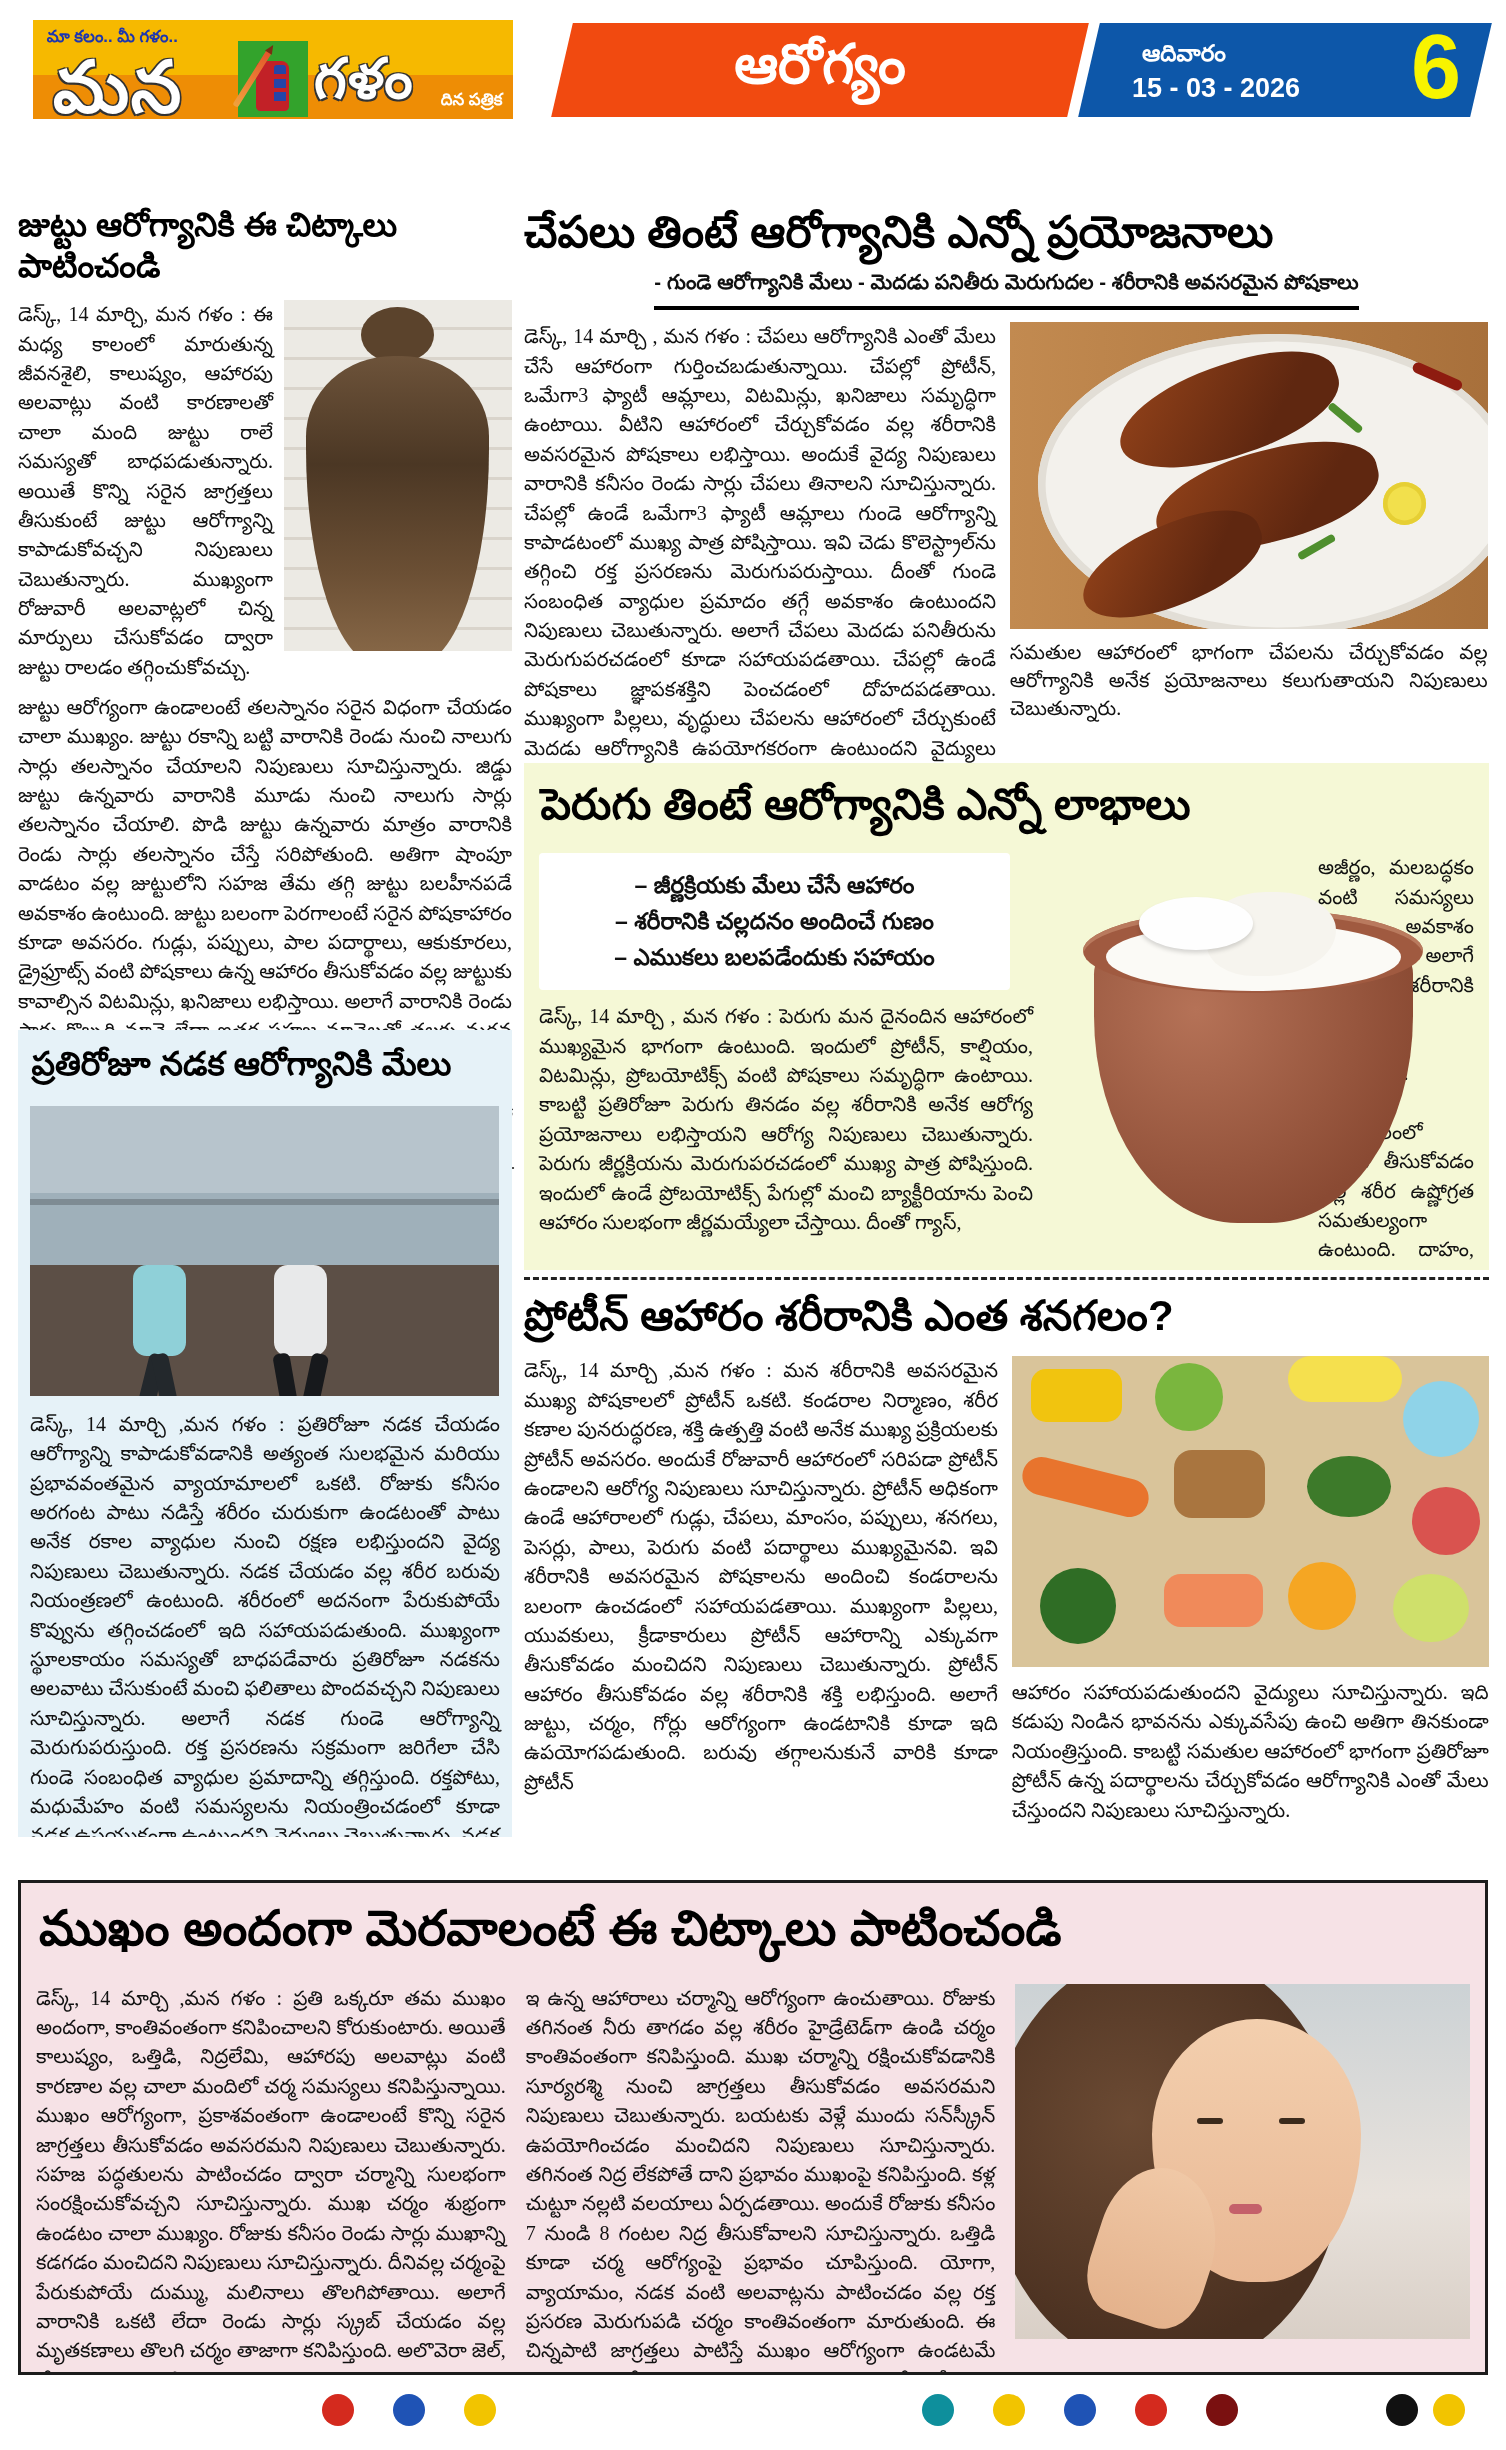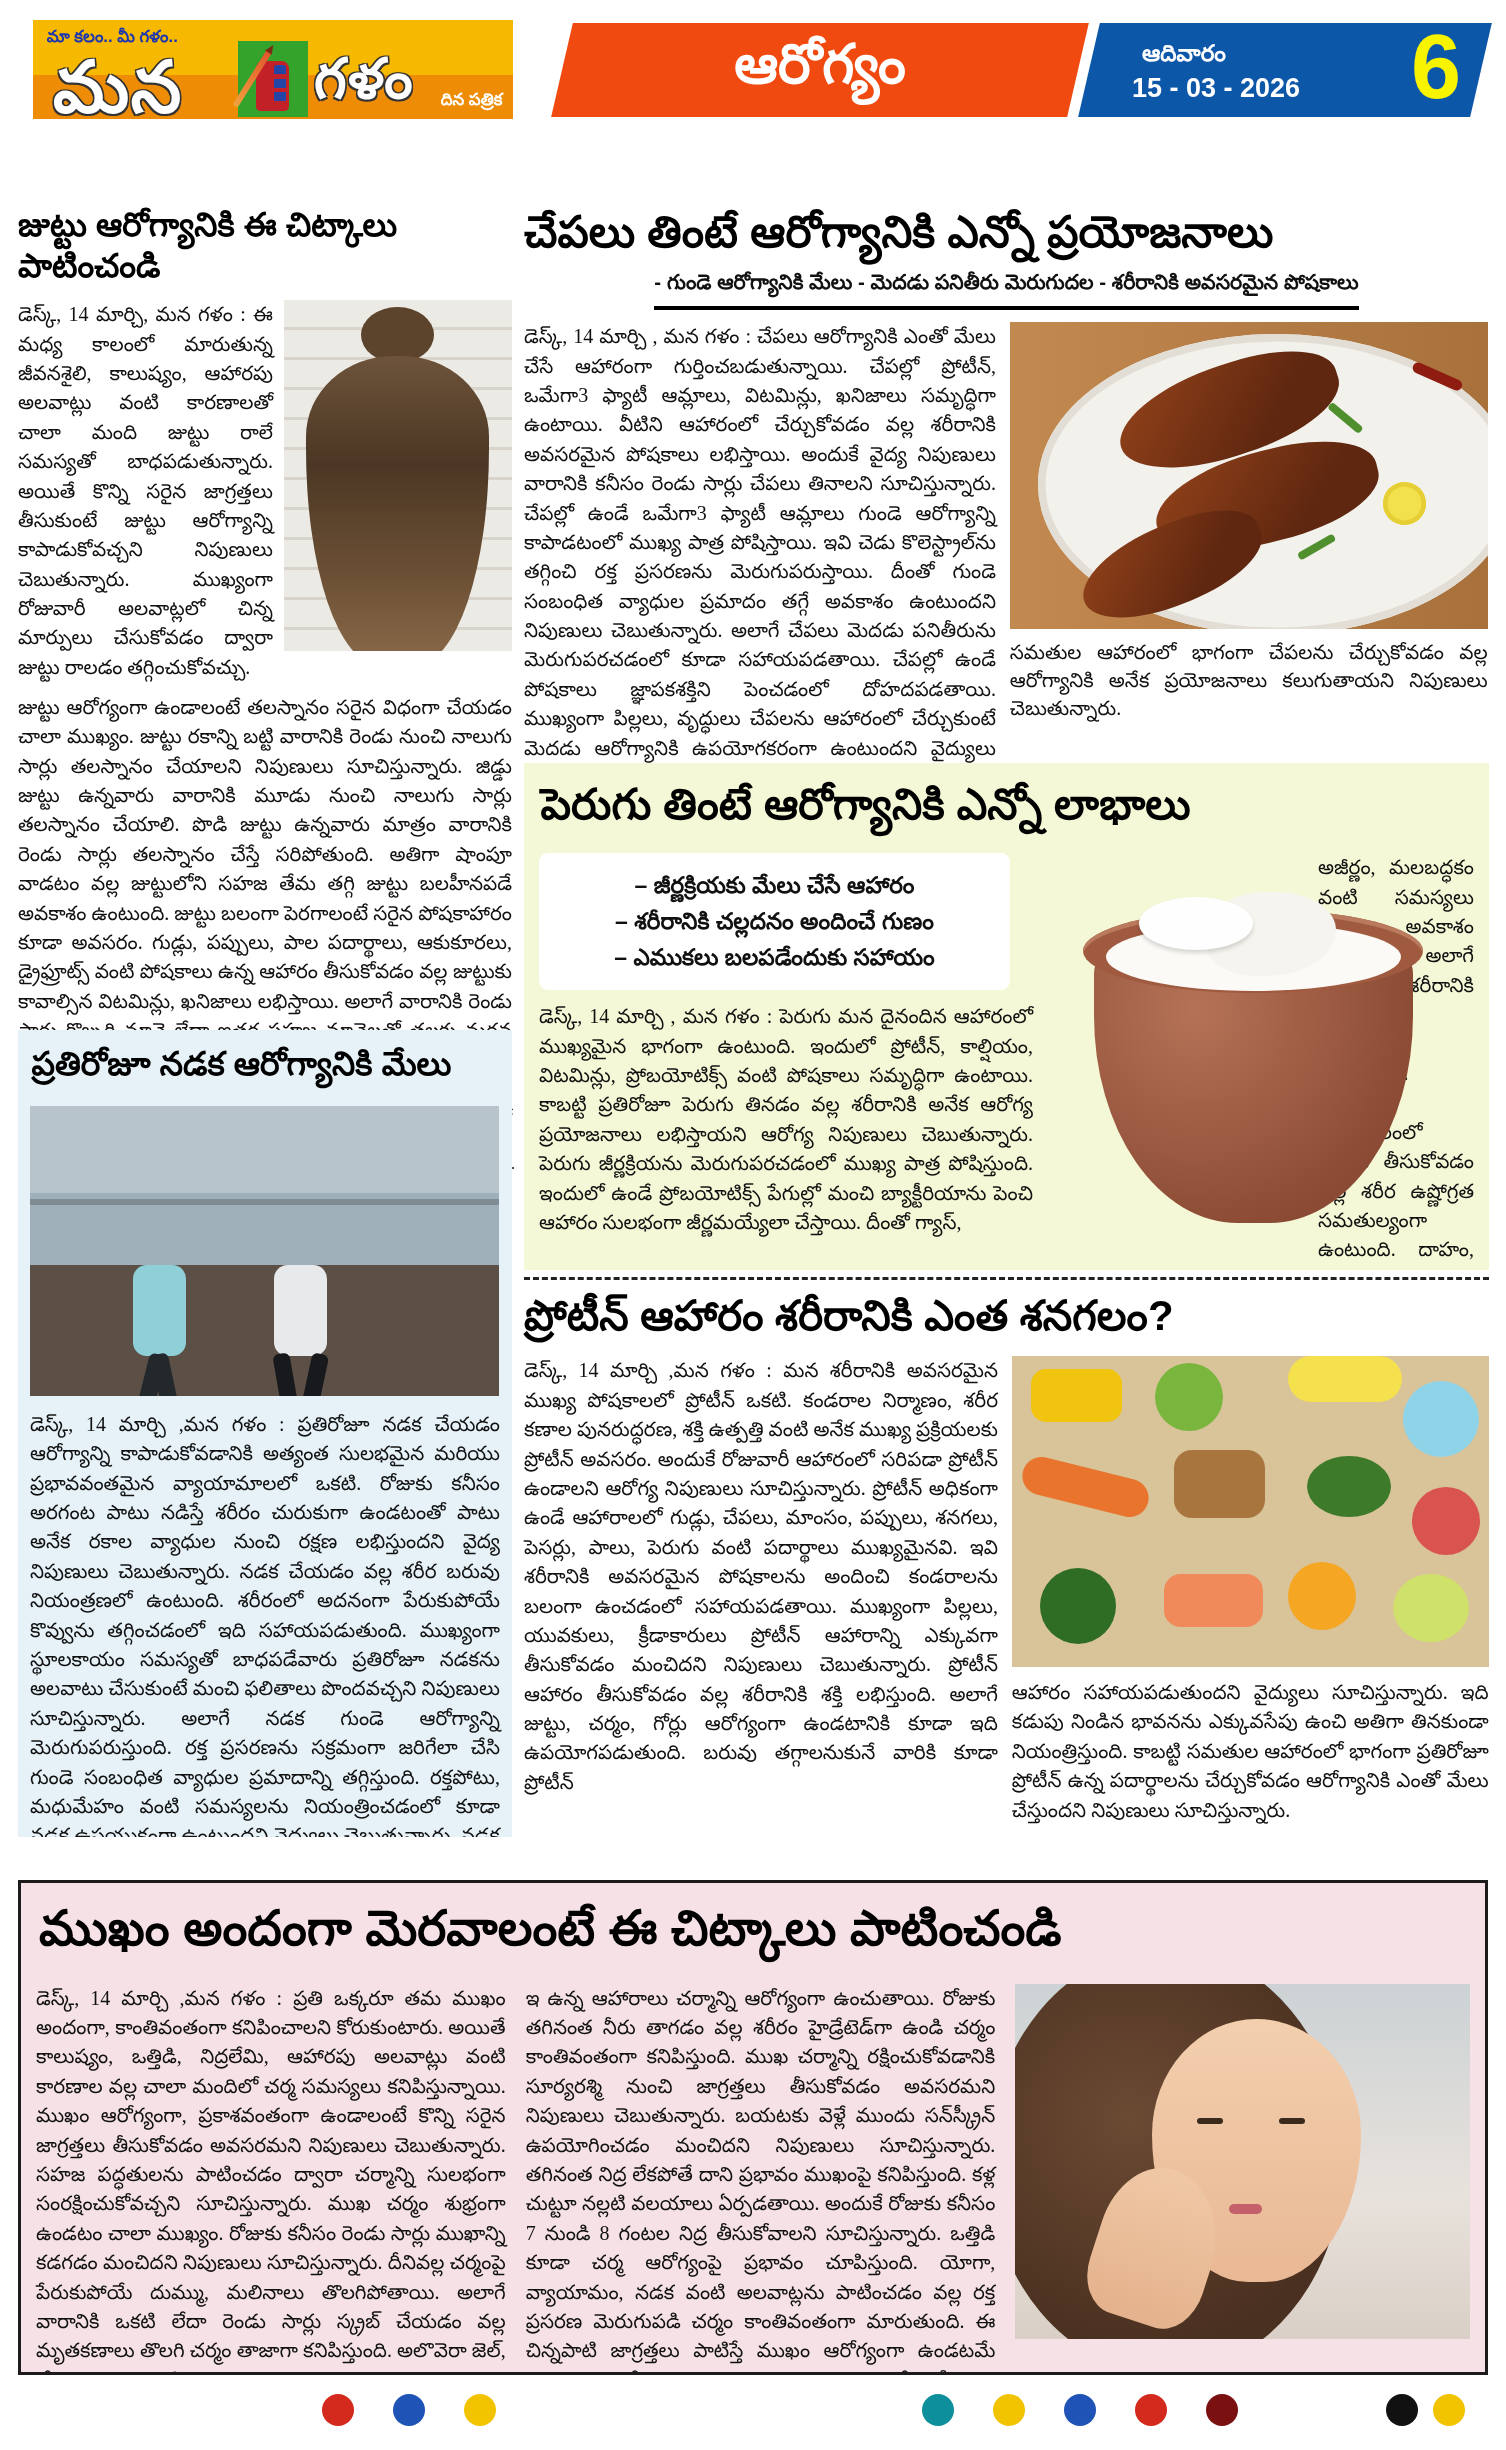--- a/index.html
+++ b/index.html
@@ -97,21 +97,21 @@
       box-shadow:inset 0 0 0 4.6px #e6cf34; }
   .chili { position:absolute; left:84%; top:16%; width:53px; height:10.6px; background:#8e1c10; border-radius:6px; transform:rotate(24deg); }
   .fish-caption { font-size:20px; line-height:1.4; margin-top:9px; text-align:justify; }
 
   
   .yogurt-box { position:absolute; left:524px; top:763px; width:965px; height:507px;
       background:#f5f8d6; padding:12px 15px; overflow:hidden; }
   .yogurt-headline { font-size:43px; margin:4.6px 0 13.7px 1.5px; }
   .yogurt-content { display:flex; gap:15px; }
   .yogurt-left { width:501px; }
-  .yogurt-bullets { background:#fff; border-radius:9px; padding:15px 4px; width:471px; }
+  .yogurt-bullets { background:#fff; border-radius:4px; padding:15px 4px; width:471px; }
   .yogurt-bullets div { font-family:"Liberation Sans",sans-serif; font-weight:bold; font-size:23px;
       line-height:1.55; text-align:center; }
   .yogurt-body { margin-top:12px; width:494px; }
   .yogurt-photo { position:relative; width:410px; height:380px; margin-top:6px; }
   .pot { position:absolute; left:46px; top:68px; width:319px; height:296px;
       background:radial-gradient(circle at 32% 28%,#b57257,#8a4a33 75%);
       border-radius:20% 20% 45% 45% / 16% 16% 70% 70%; }
   .pot-rim { position:absolute; left:35px; top:50px; width:340px; height:84px; background:#a05a40; border-radius:50%;
       box-shadow:inset 0 4.6px 0 #b97a5e; }
   .curd { position:absolute; left:58px; top:64px; width:295px; height:68px; background:#fbfaf6; border-radius:50%; }

